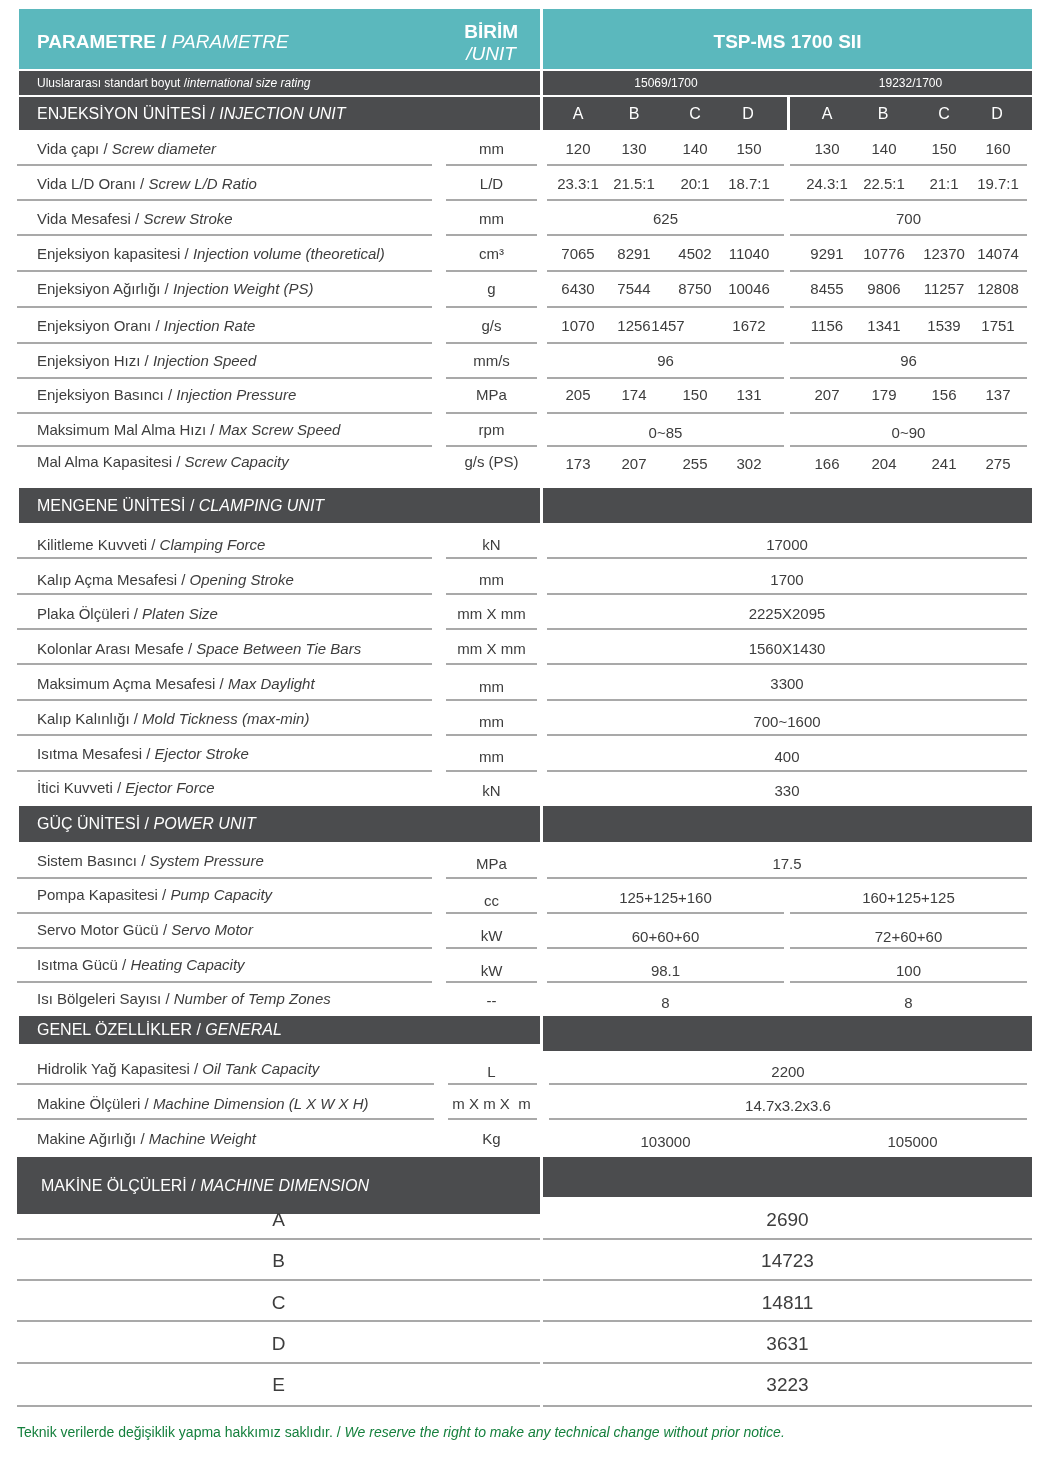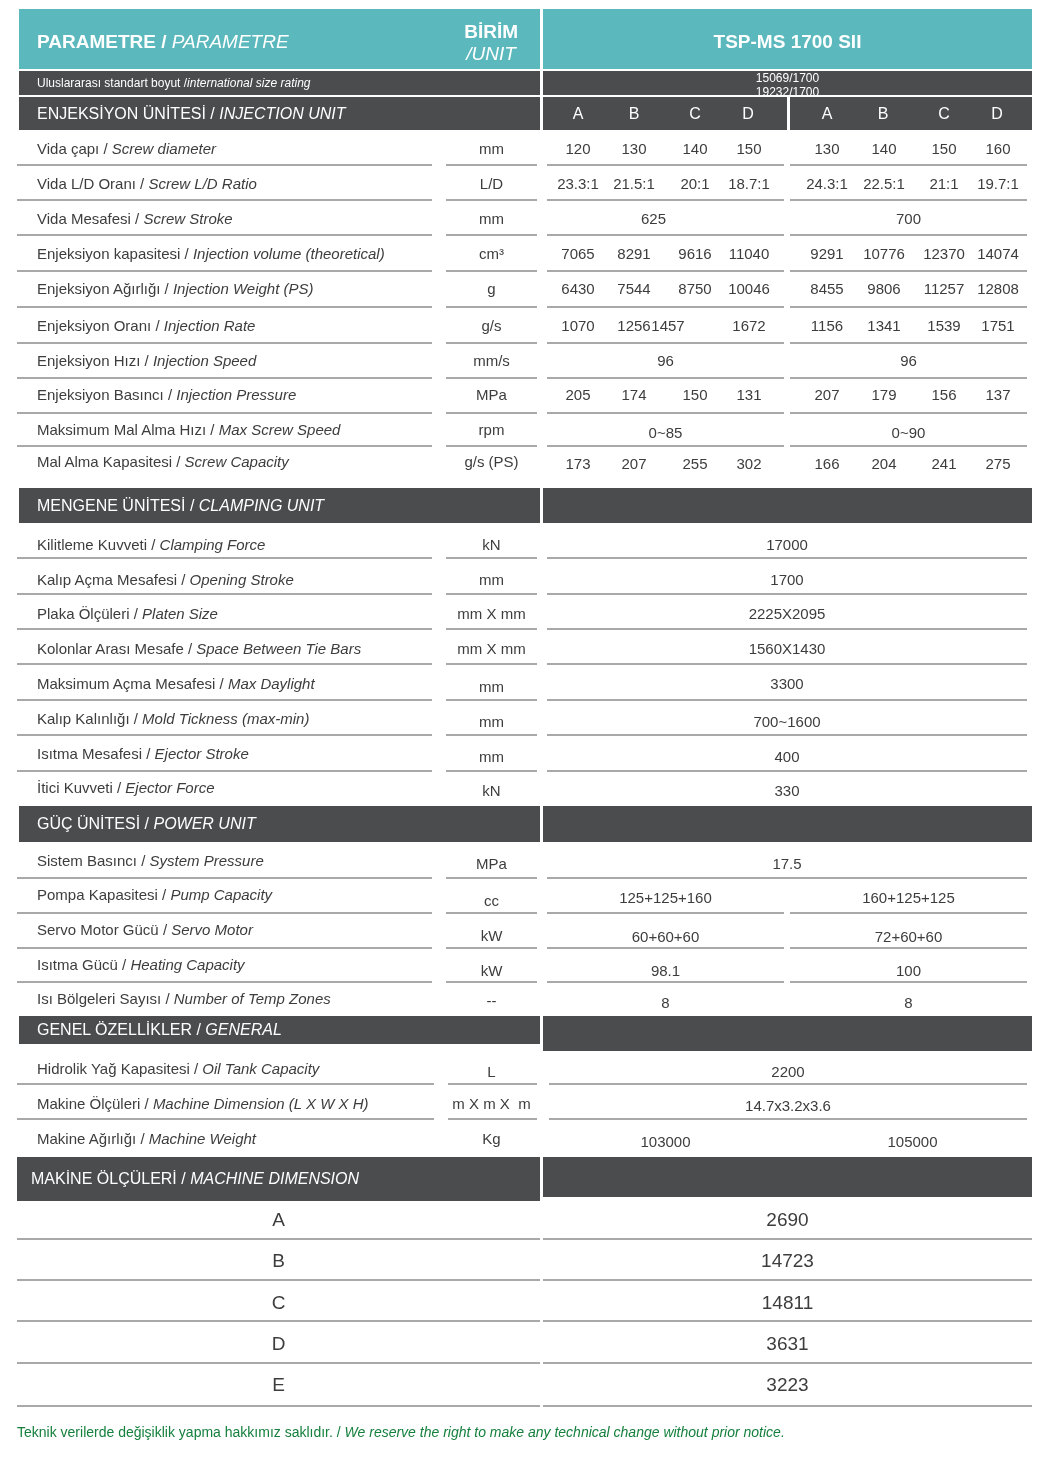--- a/index.html
+++ b/index.html
@@ -43,21 +43,21 @@
     </div>
 </div>
 <div class="abs teal hdr-model">
   <div class="t">TSP-MS 1700 SII</div>
 </div>
 
 <div class="abs dark sub-row pad" style="left:19px;top:71px;width:521px;">
   <span>Uluslararası standart boyut / </span>
     <i>international size rating</i>
 </div>
-<div class="abs dark sub-row" style="left:543px;top:71px;width:489px;flex-direction:column;">
+<div class="abs dark sub-row" style="left:543px;top:71px;width:489px;">
   <span style="width:246px;text-align:center">15069/1700</span>
   <span style="width:243px;text-align:center">19232/1700</span>
 </div>
 
 <div class="abs dark sec pad" style="left:19px;top:97px;width:521px;">
   <span><span>ENJEKSİYON ÜNİTESİ / </span><i>INJECTION UNIT</i></span>
 </div>
 <div class="abs dark sec" style="left:543px;top:97px;width:244px;">
   <span style="position:absolute;left:22px;width:26px;text-align:center">A</span>
   <span style="position:absolute;left:78px;width:26px;text-align:center">B</span>
@@ -101,34 +101,34 @@
   <div class="v" style="left:968px;width:60px">19.7:1</div>
 </div>
 <div class="line" style="left:17px;top:199px;width:415px"></div>
 <div class="line" style="left:446px;top:199px;width:91px"></div>
 <div class="line" style="left:547px;top:199px;width:237px"></div>
 <div class="line" style="left:790px;top:199px;width:237px"></div>
 
 <div class="row" style="top:210px">
   <div class="cell label"><span>Vida Mesafesi / </span><i>Screw Stroke</i></div>
   <div class="cell unitc">mm</div>
-  <div class="v" style="left:535px;width:237px">625</div>
+  <div class="v" style="left:547px;width:237px">625</div>
   <div class="v" style="left:790px;width:237px">700</div>
 </div>
 <div class="line" style="left:17px;top:234px;width:415px"></div>
 <div class="line" style="left:446px;top:234px;width:91px"></div>
 <div class="line" style="left:547px;top:234px;width:237px"></div>
 <div class="line" style="left:790px;top:234px;width:237px"></div>
 
 <div class="row" style="top:245px">
   <div class="cell label"><span>Enjeksiyon kapasitesi / </span><i>Injection volume (theoretical)</i></div>
   <div class="cell unitc">cm³</div>
   <div class="v" style="left:548px;width:60px">7065</div>
   <div class="v" style="left:604px;width:60px">8291</div>
-  <div class="v" style="left:665px;width:60px">9616</div>
+  <div class="v" style="left:665px;width:60px">4502</div>
   <div class="v" style="left:719px;width:60px">11040</div>
   <div class="v" style="left:797px;width:60px">9291</div>
   <div class="v" style="left:854px;width:60px">10776</div>
   <div class="v" style="left:914px;width:60px">12370</div>
   <div class="v" style="left:968px;width:60px">14074</div>
 </div>
 <div class="line" style="left:17px;top:270px;width:415px"></div>
 <div class="line" style="left:446px;top:270px;width:91px"></div>
 <div class="line" style="left:547px;top:270px;width:237px"></div>
 <div class="line" style="left:790px;top:270px;width:237px"></div>
@@ -370,21 +370,21 @@
 <div class="line" style="left:448px;top:1118px;width:89px"></div>
 <div class="line" style="left:549px;top:1118px;width:478px"></div>
 
 <div class="row" style="top:1130px">
   <div class="cell label"><span>Makine Ağırlığı / </span><i>Machine Weight</i></div>
   <div class="cell unitc">Kg</div>
   <div class="v" style="left:547px;width:237px;top:3px">103000</div>
   <div class="v" style="left:790px;width:245px;top:3px">105000</div>
 </div>
 
-<div class="abs dark sec" style="left:17px;top:1157px;width:523px;height:44px;padding-left:14px">
+<div class="abs dark sec" style="left:17px;top:1157px;width:523px;height:57px;padding-left:24px">
   <span><span>MAKİNE ÖLÇÜLERİ / </span><i>MACHINE DIMENSION</i></span>
 </div>
 <div class="abs dark sec" style="left:543px;top:1157px;width:489px;height:40px"></div>
 
 <div class="dim-l" style="top:1209px">A</div>
 <div class="dim-r" style="top:1209px">2690</div>
 <div class="line" style="left:17px;top:1238px;width:523px"></div>
 <div class="line" style="left:543px;top:1238px;width:489px"></div>
 
 <div class="dim-l" style="top:1250px">B</div>

